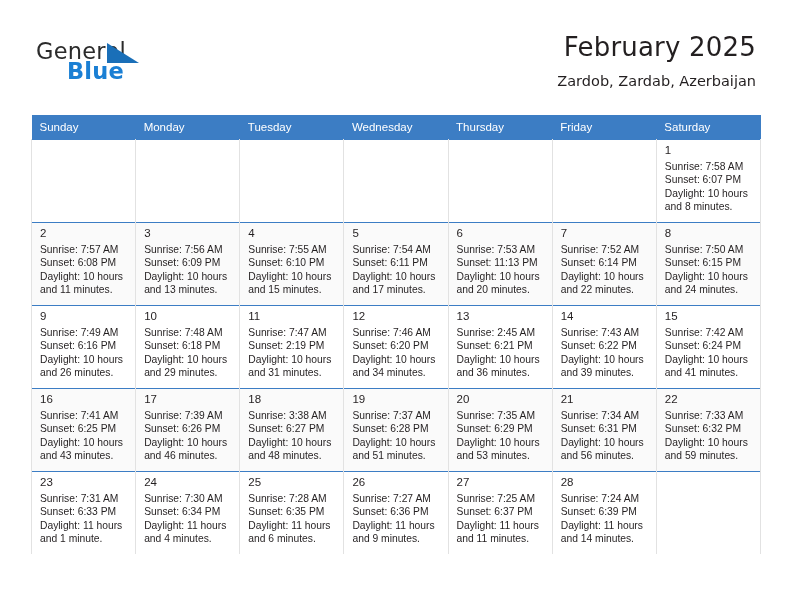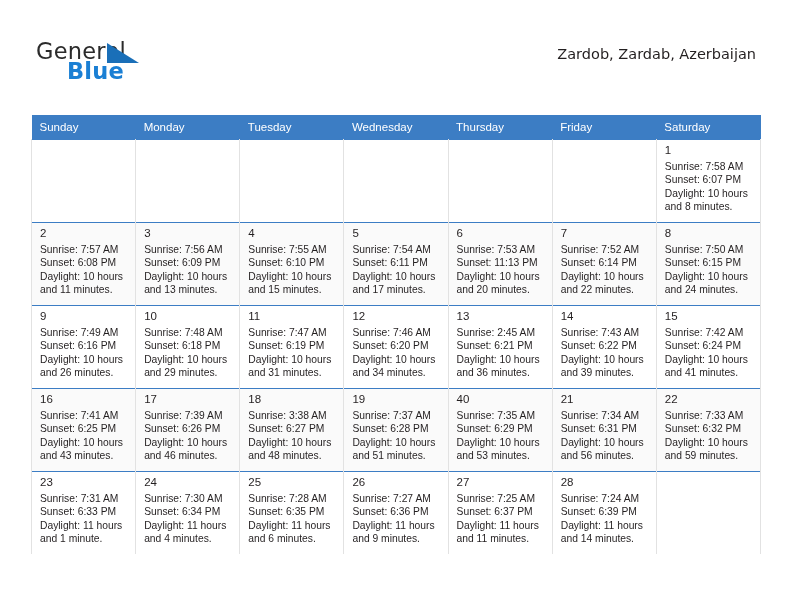--- a/index.html
+++ b/index.html
@@ -75,21 +75,21 @@
     color: #231f20;
     line-height: 34px;
     letter-spacing: 0.2px;
     font-family: "DejaVu Sans", sans-serif;
   }
   .cal-subtitle {
     font-size: 14.5px;
     font-weight: 400;
     color: #231f20;
     line-height: 22px;
-    margin-top: 13px;
+    margin-top: 6px;
     font-family: "DejaVu Sans", sans-serif;
   }
 
   
   .calendar {
     position: absolute;
     left: 31px;
     top: 115px;
     width: 730px;
     border-collapse: collapse;
@@ -151,20 +151,21 @@
       <span class="brand-general">General</span>
       <span class="brand-flag">
         <svg width="32" height="20" viewBox="0 0 32 20" xmlns="http://www.w3.org/2000/svg">
           <polygon points="0,0 32,20 0,20" fill="#1a6fb8"></polygon>
         </svg>
       </span>
       <span class="brand-blue">Blue</span>
     </div>
 
     <div class="title-block">
+      <div class="cal-title">February 2025</div>
       <div class="cal-subtitle">Zardob, Zardab, Azerbaijan</div>
     </div>
 
   </div>
 
   <table class="calendar">
     <thead>
       <tr>
         <th>Sunday</th>
         <th>Monday</th>
@@ -358,21 +359,21 @@
                 <div>Daylight: 10 hours</div>
                 <div>and 29 minutes.</div>
               </div>
             </div>
           </td>
         <td>
             <div class="cell-inner">
               <div class="day-num">11</div>
               <div class="day-info">
                 <div>Sunrise: 7:47 AM</div>
-                <div>Sunset: 6:19 PM</div>
+                <div>Sunset: 2:19 PM</div>
                 <div>Daylight: 10 hours</div>
                 <div>and 31 minutes.</div>
               </div>
             </div>
           </td>
         <td>
             <div class="cell-inner">
               <div class="day-num">12</div>
               <div class="day-info">
                 <div>Sunrise: 7:46 AM</div>
@@ -457,21 +458,21 @@
               <div class="day-info">
                 <div>Sunrise: 7:37 AM</div>
                 <div>Sunset: 6:28 PM</div>
                 <div>Daylight: 10 hours</div>
                 <div>and 51 minutes.</div>
               </div>
             </div>
           </td>
         <td>
             <div class="cell-inner">
-              <div class="day-num">40</div>
+              <div class="day-num">20</div>
               <div class="day-info">
                 <div>Sunrise: 7:35 AM</div>
                 <div>Sunset: 6:29 PM</div>
                 <div>Daylight: 10 hours</div>
                 <div>and 53 minutes.</div>
               </div>
             </div>
           </td>
         <td>
             <div class="cell-inner">

